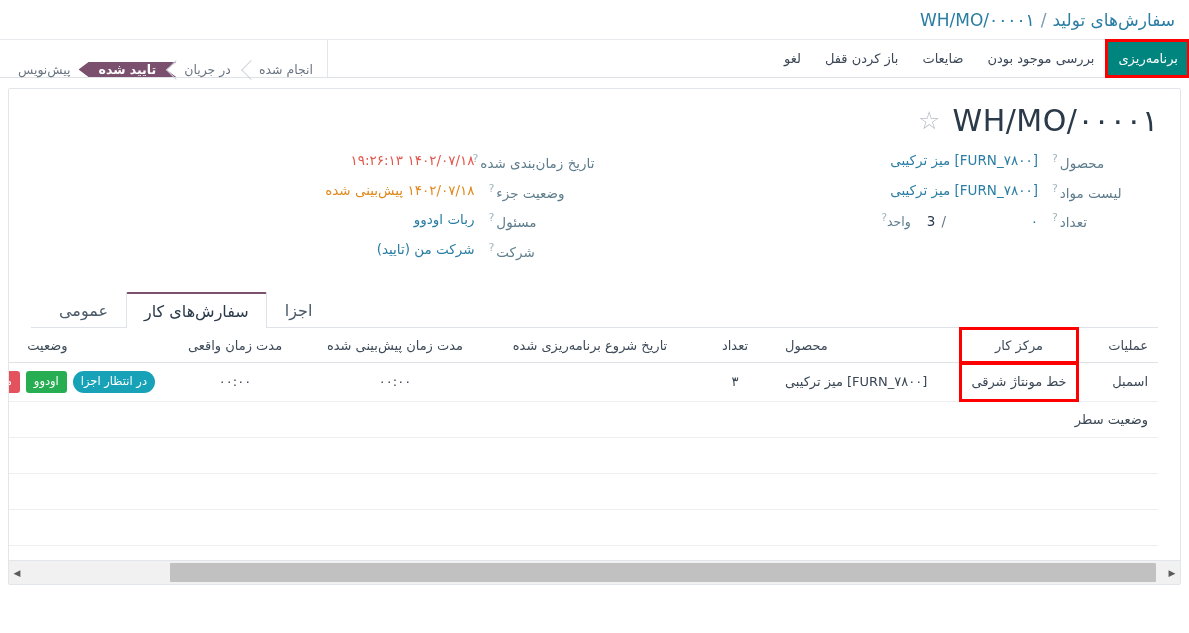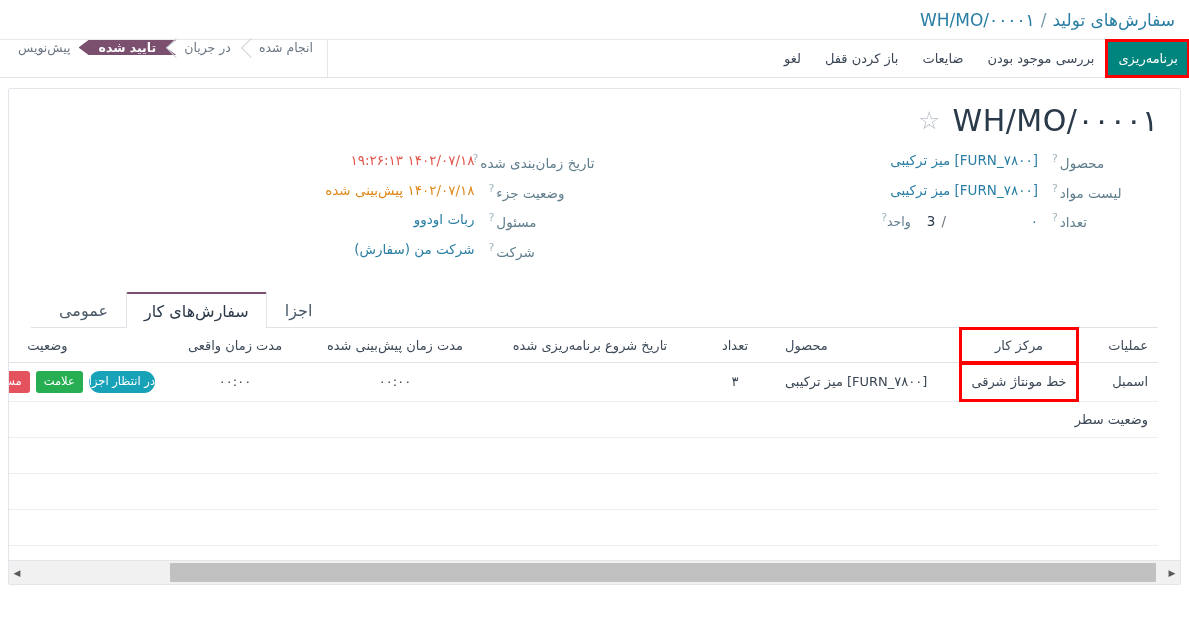--- a/index.html
+++ b/index.html
@@ -112,21 +112,21 @@
   .act-btn.highlighted {
     position: relative;
     outline: 3px solid #ff0000;
     outline-offset: -2px;
     z-index: 4;
   }
   .statusbar {
     margin-right: auto;
     display: flex;
     flex-direction: row-reverse;
-    align-items: flex-start;
+    align-items: flex-end;
     padding-left: 4px;
     border-right: 1px solid #e3e6ea;
   }
   .st {
     font-size: 12.5px;
     color: #6b7683;
     display: flex;
     align-items: center;
     padding: 0 14px 0 14px;
     position: relative;
@@ -320,21 +320,21 @@
     color: #fff;
     line-height: 1.35;
     white-space: nowrap;
     cursor: pointer;
   }
   .badge.red { background: #e4525e; }
   .badge.green { background: #27ae52; }
   .pill {
     display: inline-block;
     font-size: 11.5px;
-    padding: 3px 0;
+    padding: 3px 8px;
     border-radius: 11px;
     background: #17a2b8;
     color: #fff;
     line-height: 1.35;
     white-space: nowrap;
   }
   .statcell { display: flex; flex-direction: row; align-items: center; gap: 6px; justify-content: flex-start;}
 
   
   .hscroll {
@@ -431,21 +431,21 @@
         <div class="frow">
           <div class="flabel"><span>وضعیت جزء</span><span class="q">?</span></div>
           <div class="fval date2">۱۴۰۲/۰۷/۱۸ پیش‌بینی شده</div>
         </div>
         <div class="frow">
           <div class="flabel"><span>مسئول</span><span class="q">?</span></div>
           <div class="fval">ربات اودوو</div>
         </div>
         <div class="frow">
           <div class="flabel"><span>شرکت</span><span class="q">?</span></div>
-          <div class="fval">شرکت من (سفارش)</div>
+          <div class="fval">شرکت من (تایید)</div>
         </div>
       </div>
     </div>
 
     <div style="position:absolute; top:236px; left:470px;">
       <div class="smartbtn">
         <span>برای تولید</span>
         <span class="chart-ic">
           <i style="left:0; height:6px;"></i>
           <i style="left:4px; height:11px;"></i>
@@ -490,21 +490,21 @@
             <td class="ta-r">اسمبل</td>
             <td class="ta-c cell-hl">خط مونتاژ شرقی</td>
             <td class="ta-l">[FURN_۷۸۰۰] میز ترکیبی</td>
             <td class="ta-c">۳</td>
             <td class="ta-c"></td>
             <td class="ta-c">۰۰:۰۰</td>
             <td class="ta-c">۰۰:۰۰</td>
             <td>
               <div class="statcell">
                 <span class="pill">در انتظار اجزا</span>
-                <span class="badge green">علامت</span>
+                <span class="badge green">اودوو</span>
                 <span class="badge red">مسدودسازی</span>
               </div>
             </td>
           </tr>
           <tr>
             <td class="addrow ta-r">وضعیت سطر</td>
             <td></td>
             <td></td>
             <td></td>
             <td></td>

